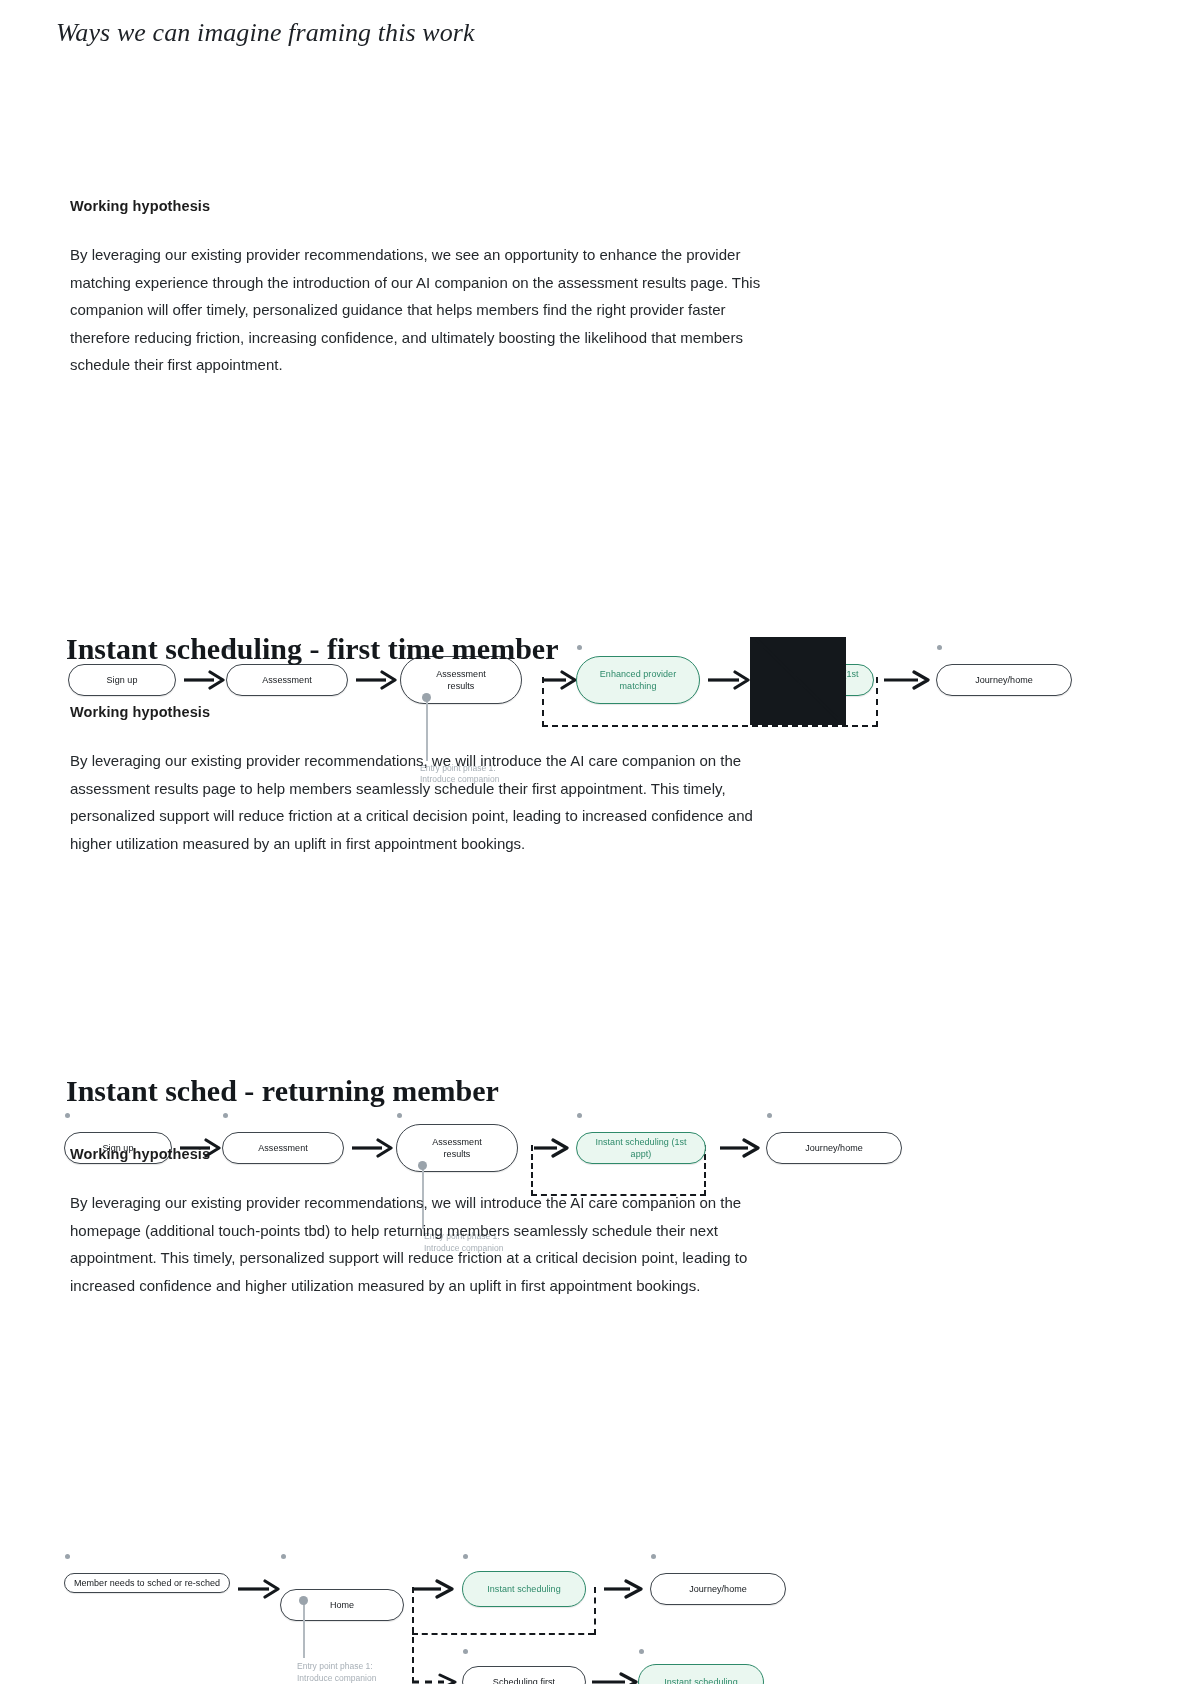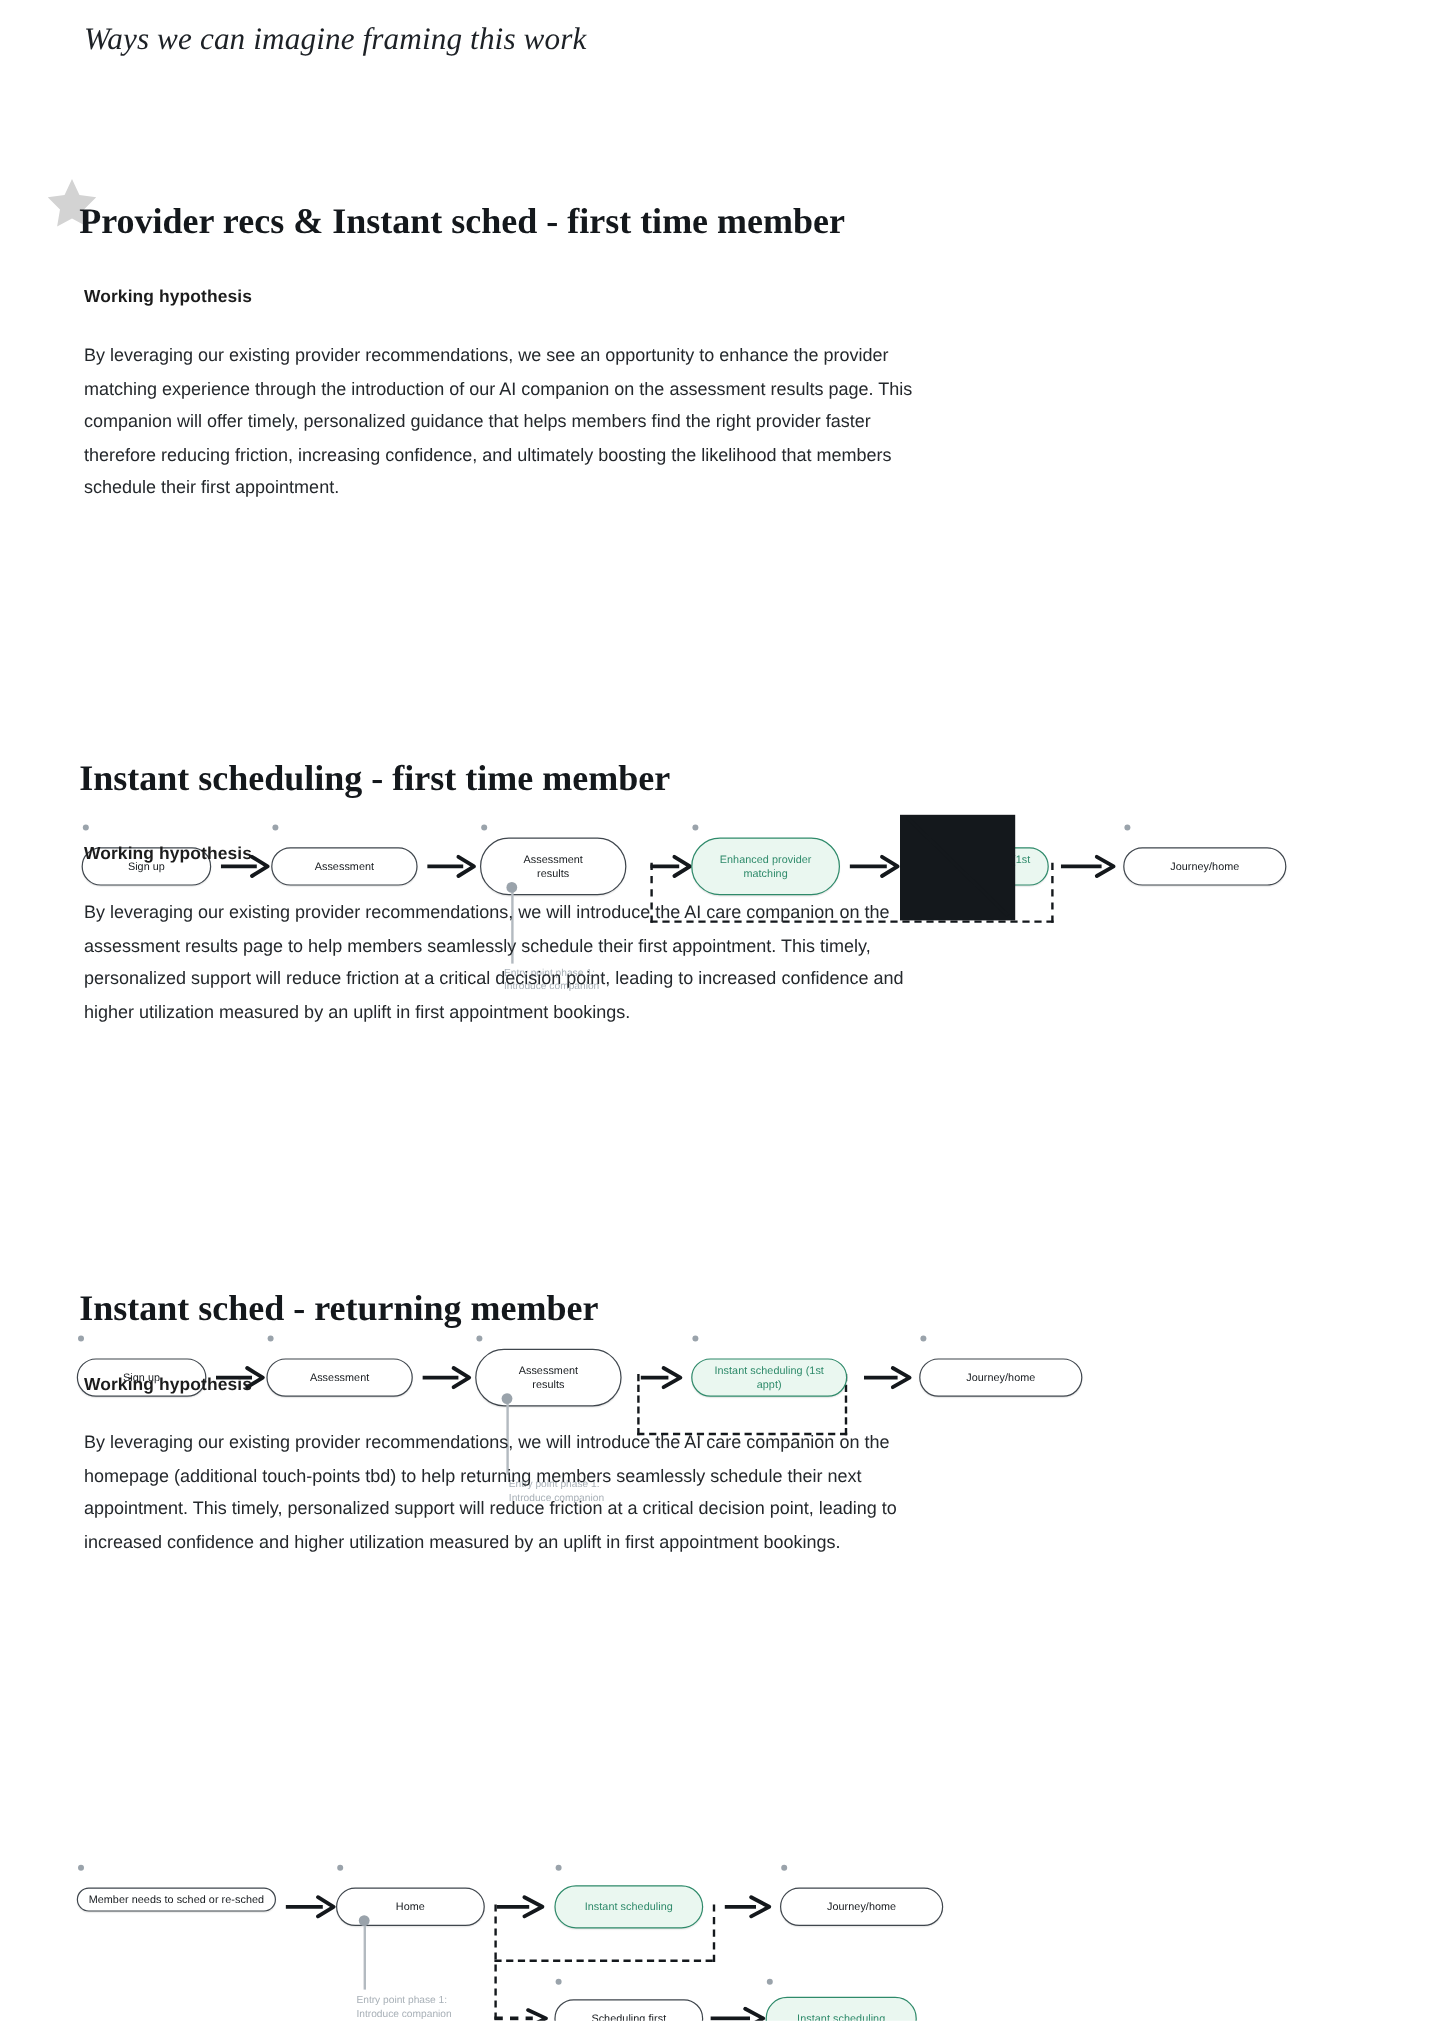--- a/index.html
+++ b/index.html
@@ -8,21 +8,21 @@
     width: 1196px;
     height: 1684px;
     background: #ffffff;
     font-family: "Liberation Sans", sans-serif;
     color: #1c1c1c;
     position: relative;
     overflow: hidden;
   }
 
   
-  .page-header { position: absolute; left: 70px; top: 18px; }
+  .page-header { position: absolute; left: 56px; top: 18px; }
   .eyebrow {
     font-family: "Liberation Serif", serif;
     font-style: italic;
     font-size: 26px;
     color: #1d2126;
     letter-spacing: .1px;
     white-space: nowrap;
   }
   .page-title {
     font-family: "Liberation Serif", serif;
@@ -140,26 +140,20 @@
   }
 </style>
 </head>
 <body>
 
 <div class="page-header">
   <div class="eyebrow">Ways we can imagine framing this work</div>
 </div>
 
 <div class="section" style="top:168px;">
-  <div class="section-heading-wrap">
-    <svg class="star-icon" viewBox="0 0 24 24" fill="currentColor" aria-hidden="true">
-      <path d="M12 1.6l3.1 6.6 7 1-5.1 5.1 1.2 7.1L12 18l-6.2 3.4 1.2-7.1L1.9 9.2l7-1z"></path>
-    </svg>
-    <div class="section-heading">Provider recs &amp; Instant sched - first time member</div>
-  </div>
   <div class="hypo-label">Working hypothesis</div>
   <div class="hypo-body">By leveraging our existing provider recommendations, we see an opportunity to enhance the provider matching experience through the introduction of our AI companion on the assessment results page. This companion will offer timely, personalized guidance that helps members find the right provider faster therefore reducing friction, increasing confidence, and ultimately boosting the likelihood that members schedule their first appointment.</div>
 
   <div class="flow" style="height:200px;">
 
     <div class="dashbox" style="left:542px; top:298px; width:336px; height:50px;"></div>
 
     <div class="node" style="left:68px; top:285px; width:108px; height:32px;">
       <span class="nlabel">Sign up</span>
     </div>
@@ -317,21 +311,21 @@
     <div class="node" style="left:64px; top:274px; width:166px; height:20px;">
       <span class="nlabel">Member needs to sched or re-sched</span>
     </div>
     <div class="dotpin" style="left:65px; top:255px;"></div>
 
     <svg class="arrow" style="left:238px; top:280px;" width="44" height="20" viewBox="0 0 44 20">
       <line x1="0" y1="10" x2="31" y2="10" stroke="#14181c" stroke-width="3.2"></line>
       <polyline points="27,2 40,10 27,18" fill="none" stroke="#14181c" stroke-width="3.2" stroke-linecap="round" stroke-linejoin="round"></polyline>
     </svg>
 
-    <div class="node" style="left:280px; top:274px; width:124px; height:32px;justify-content:center;">
+    <div class="node" style="left:280px; top:290px; width:124px; height:32px;justify-content:center;">
       <span class="nlabel">Home</span>
     </div>
     <div class="dotpin" style="left:281px; top:255px;"></div>
 
     <div class="node-handle" style="left:299px; top:297px;"></div>
     <div class="vline" style="left:303px; top:303px; height:56px;"></div>
     <div class="annot" style="left:297px; top:362px;">
       <span>Entry point phase 1:</span><br>
       <span>Introduce companion</span>
     </div>

